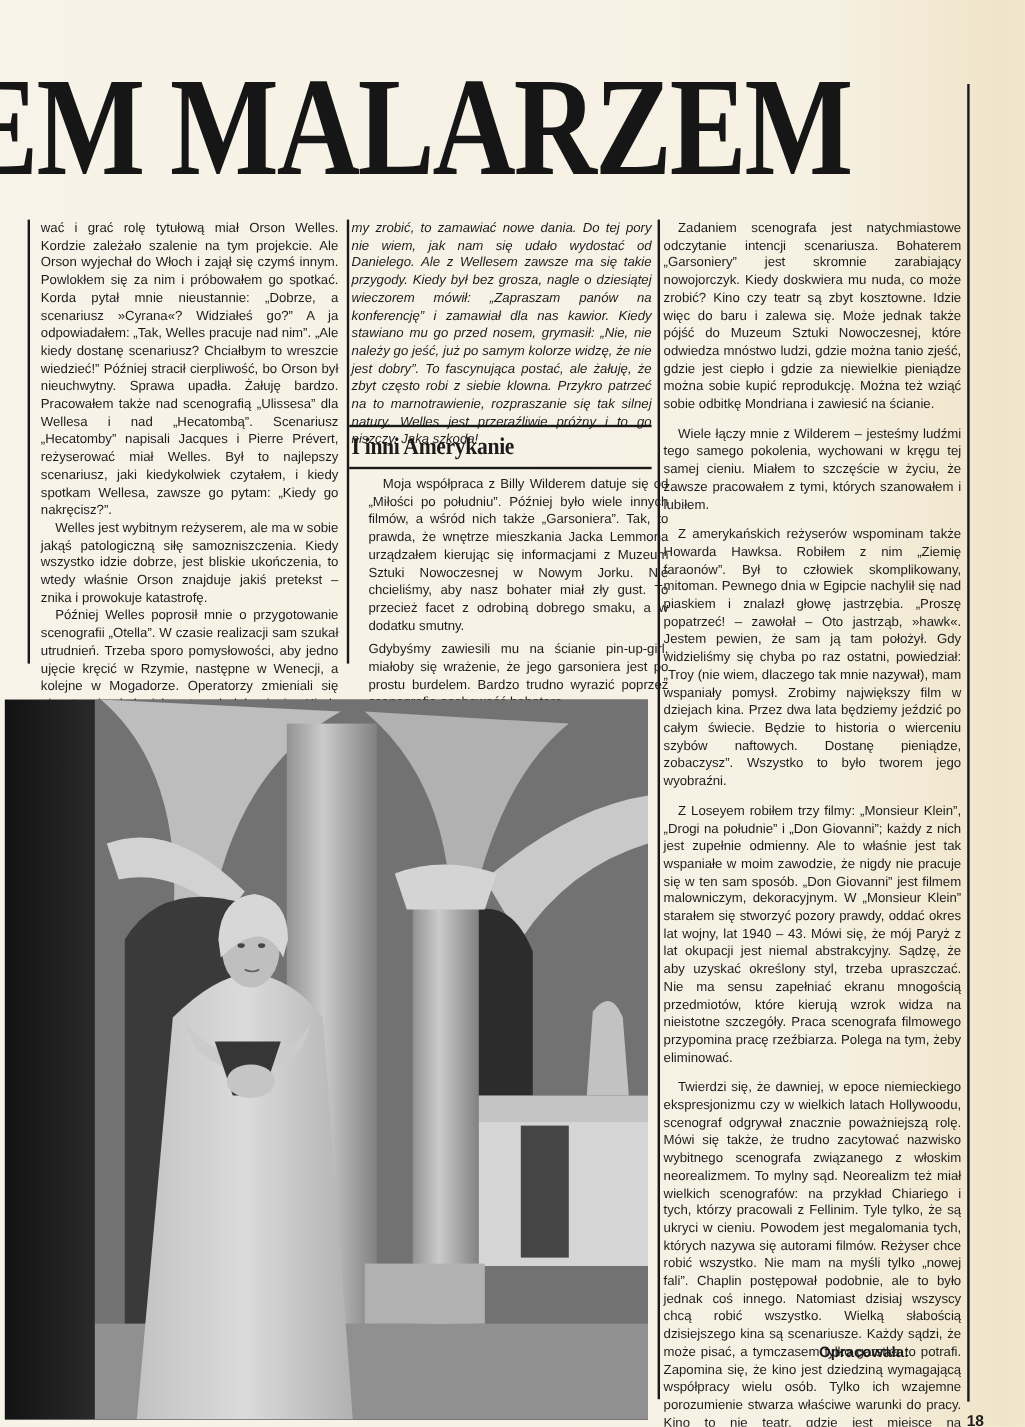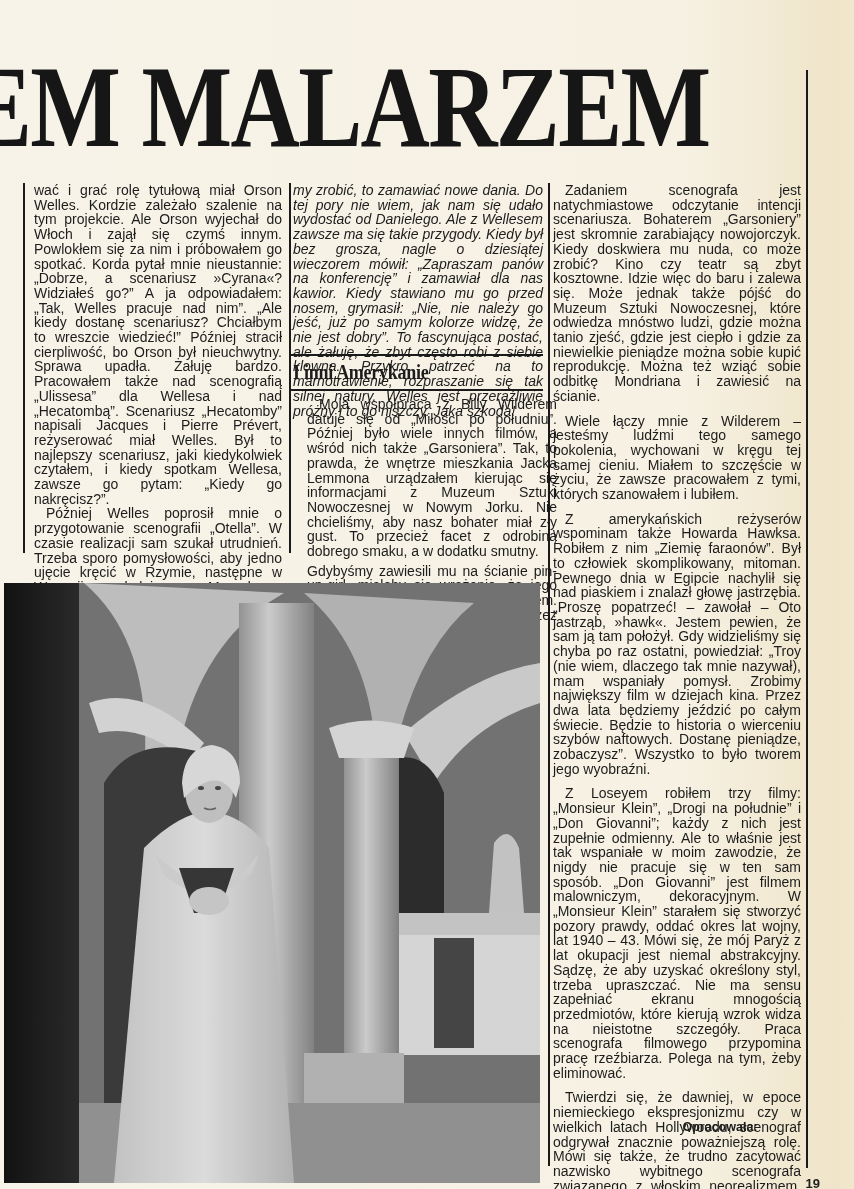--- a/index.html
+++ b/index.html
@@ -31,21 +31,21 @@
     transform: scaleX(0.82);
     transform-origin: left top;
     color: #161616;
     white-space: nowrap;
     line-height: 1;
   }
   .vline { position: absolute; background: #1a1a1a; width: 2px; }
   .hline { position: absolute; background: #1a1a1a; height: 2px; }
   .col {
     position: absolute;
-    font-size: 14px;
+    font-size: 11px;
     line-height: 14.7px;
     text-align: justify;
     hyphens: manual;
   }
   .col p { text-indent: 12px; }
   .col p.noindent { text-indent: 0; }
   .col p.gap { margin-top: 5px; }
   .col p.gap-lg { margin-top: 10px; }
   .subhead {
     position: absolute; left: 293px; top: 361px; width: 250px;
@@ -88,20 +88,21 @@
 
   <div class="vline" style="left:23px; top:183px; height:370px;"></div>
   <div class="vline" style="left:289px; top:183px; height:370px;"></div>
   <div class="vline" style="left:548px; top:183px; height:983px;"></div>
   <div class="vline" style="left:806px; top:70px; height:1098px;"></div>
   <div class="hline" style="left:291px; top:354px; width:252px;"></div>
   <div class="hline" style="left:291px; top:389px; width:252px;"></div>
 
   <div class="col" style="left:34px; top:183px; width:248px;">
     <p class="noindent">wać i grać rolę tytułową miał Orson Welles. Kordzie zależało szalenie na tym projekcie. Ale Orson wyjechał do Włoch i zajął się czymś innym. Powlokłem się za nim i próbowałem go spotkać. Korda pytał mnie nieustannie: „Dobrze, a scenariusz »Cyrana«? Widziałeś go?” A ja odpowiadałem: „Tak, Welles pracuje nad nim”. „Ale kiedy dostanę scenariusz? Chciałbym to wreszcie wiedzieć!” Później stracił cierpliwość, bo Orson był nieuchwytny. Sprawa upadła. Żałuję bardzo. Pracowałem także nad scenografią „Ulissesa” dla Wellesa i nad „Hecatombą”. Scenariusz „Hecatomby” napisali Jacques i Pierre Prévert, reżyserować miał Welles. Był to najlepszy scenariusz, jaki kiedykolwiek czytałem, i kiedy spotkam Wellesa, zawsze go pytam: „Kiedy go nakręcisz?”.</p>
+    <p>Welles jest wybitnym reżyserem, ale ma w sobie jakąś patologiczną siłę samozniszczenia. Kiedy wszystko idzie dobrze, jest bliskie ukończenia, to wtedy właśnie Orson znajduje jakiś pretekst – znika i prowokuje katastrofę.</p>
     <p>Później Welles poprosił mnie o przygotowanie scenografii „Otella”. W czasie realizacji sam szukał utrudnień. Trzeba sporo pomysłowości, aby jedno ujęcie kręcić w Rzymie, następne w Wenecji, a kolejne w Mogadorze. Operatorzy zmieniali się nieustannie, było ich czterech lub pięciu. Kiedy pojechaliśmy do Wenecji, Wellesowi udało się zniknąć na pewien czas. A tymczasem my, jego ekipa, siedzieliśmy w hotelu Danielego bez grosza. Jedyne, co mogliś-</p>
   </div>
 
   <div class="col" style="left:293px; top:183px; width:250px;font-style:italic;">
     <p class="noindent">my zrobić, to zamawiać nowe dania. Do tej pory nie wiem, jak nam się udało wydostać od Danielego. Ale z Wellesem zawsze ma się takie przygody. Kiedy był bez grosza, nagle o dziesiątej wieczorem mówił: „Zapraszam panów na konferencję” i zamawiał dla nas kawior. Kiedy stawiano mu go przed nosem, grymasił: „Nie, nie należy go jeść, już po samym kolorze widzę, że nie jest dobry”. To fascynująca postać, ale żałuję, że zbyt często robi z siebie klowna. Przykro patrzeć na to marnotrawienie, rozpraszanie się tak silnej natury. Welles jest przeraźliwie próżny i to go niszczy. Jaka szkoda!</p>
   </div>
   <div class="subhead">I inni Amerykanie</div>
   <div class="col" style="left:307px; top:397px; width:250px;">
     <p>Moja współpraca z Billy Wilderem datuje się od „Miłości po południu”. Później było wiele innych filmów, a wśród nich także „Garsoniera”. Tak, to prawda, że wnętrze mieszkania Jacka Lemmona urządzałem kierując się informacjami z Muzeum Sztuki Nowoczesnej w Nowym Jorku. Nie chcieliśmy, aby nasz bohater miał zły gust. To przecież facet z odrobiną dobrego smaku, a w dodatku smutny.</p>
     <p class="gap" style="text-indent:0;">Gdybyśmy zawiesili mu na ścianie pin-up-girl, miałoby się wrażenie, że jego garsoniera jest po prostu burdelem. Bardzo trudno wyrazić poprzez scenografię osobowość bohatera.</p>
@@ -172,14 +173,14 @@
       <ellipse cx="197" cy="205" rx="3" ry="2" fill="#4a4a4a"></ellipse>
       <ellipse cx="214" cy="205" rx="3" ry="2" fill="#4a4a4a"></ellipse>
       <path d="M200 225 Q206 228 212 225" stroke="#6a6a6a" stroke-width="1.5" fill="none"></path>
 
       <rect width="536" height="600" fill="#000" opacity="0.06"></rect>
     </svg>
   </div>
 
   <div class="credit-label">Opracowała:</div>
 
-  <div class="page-number">19</div>
+  <div class="page-number">18</div>
 </div>
 
 </body></html>

